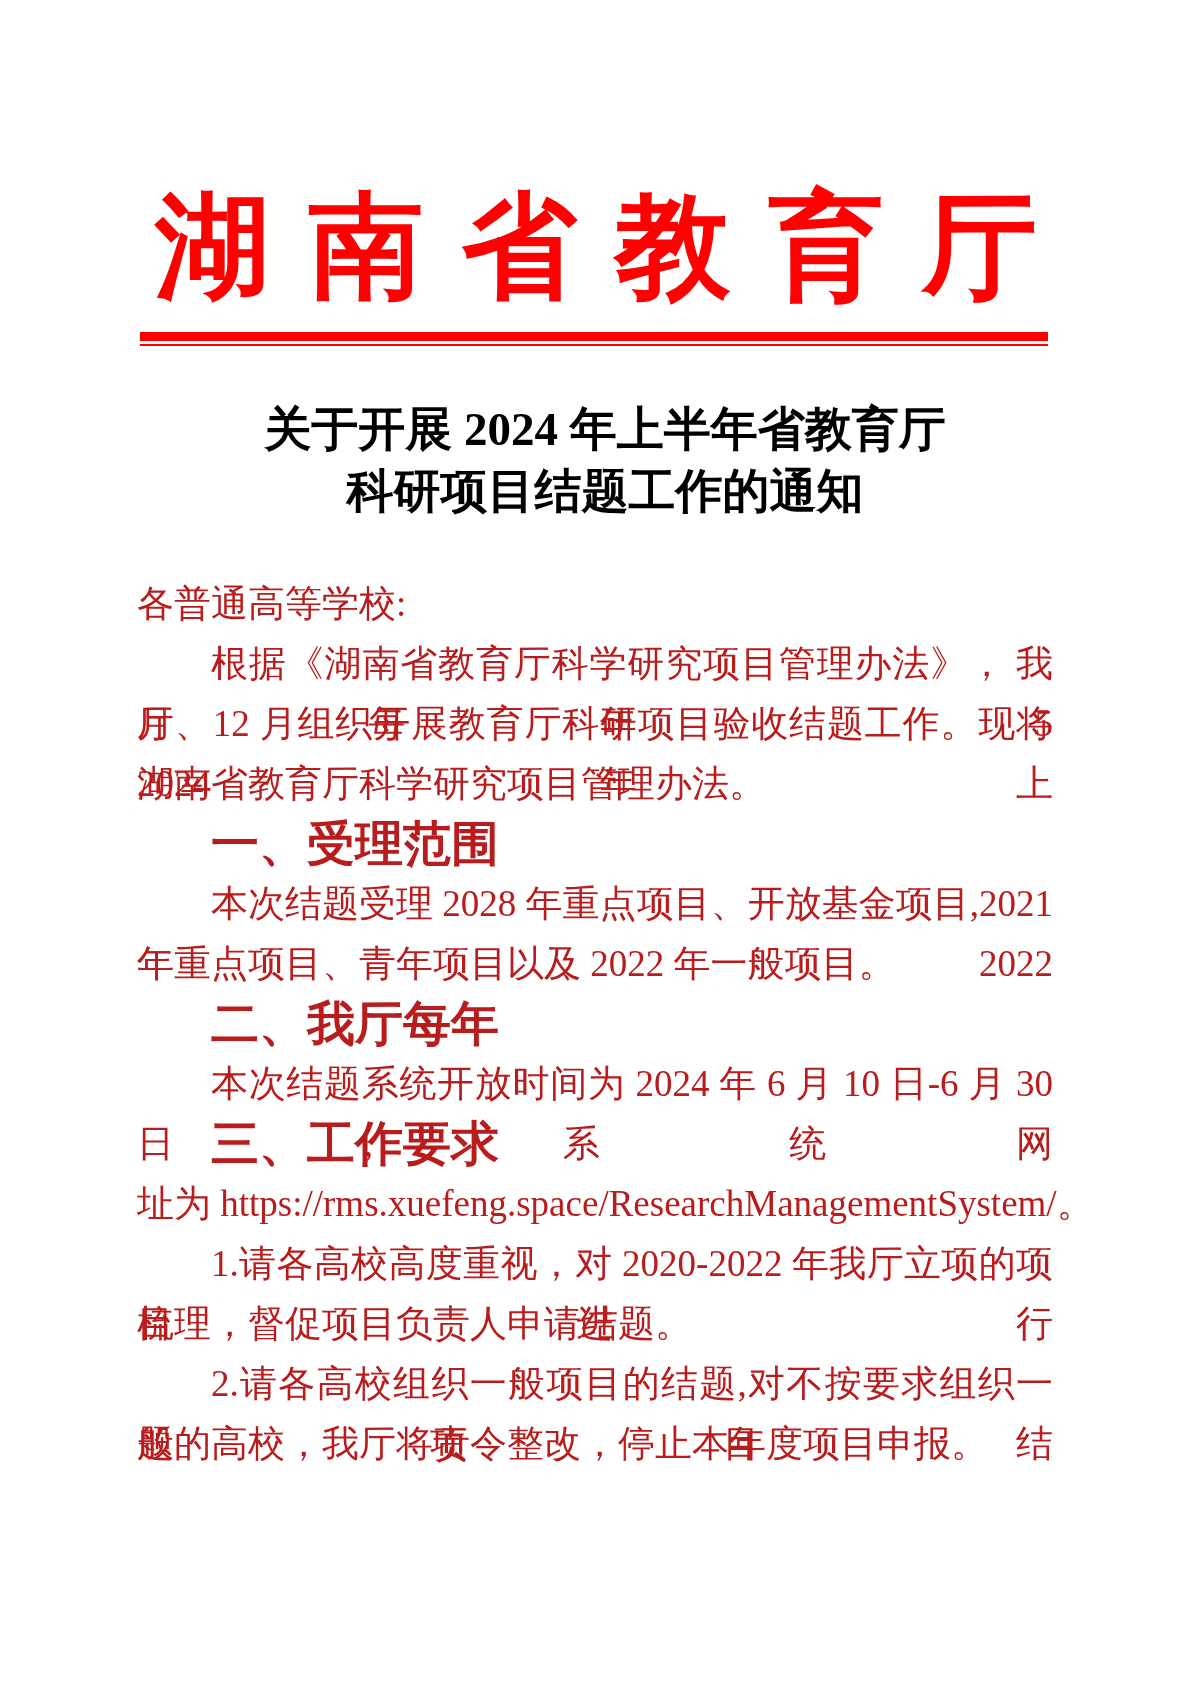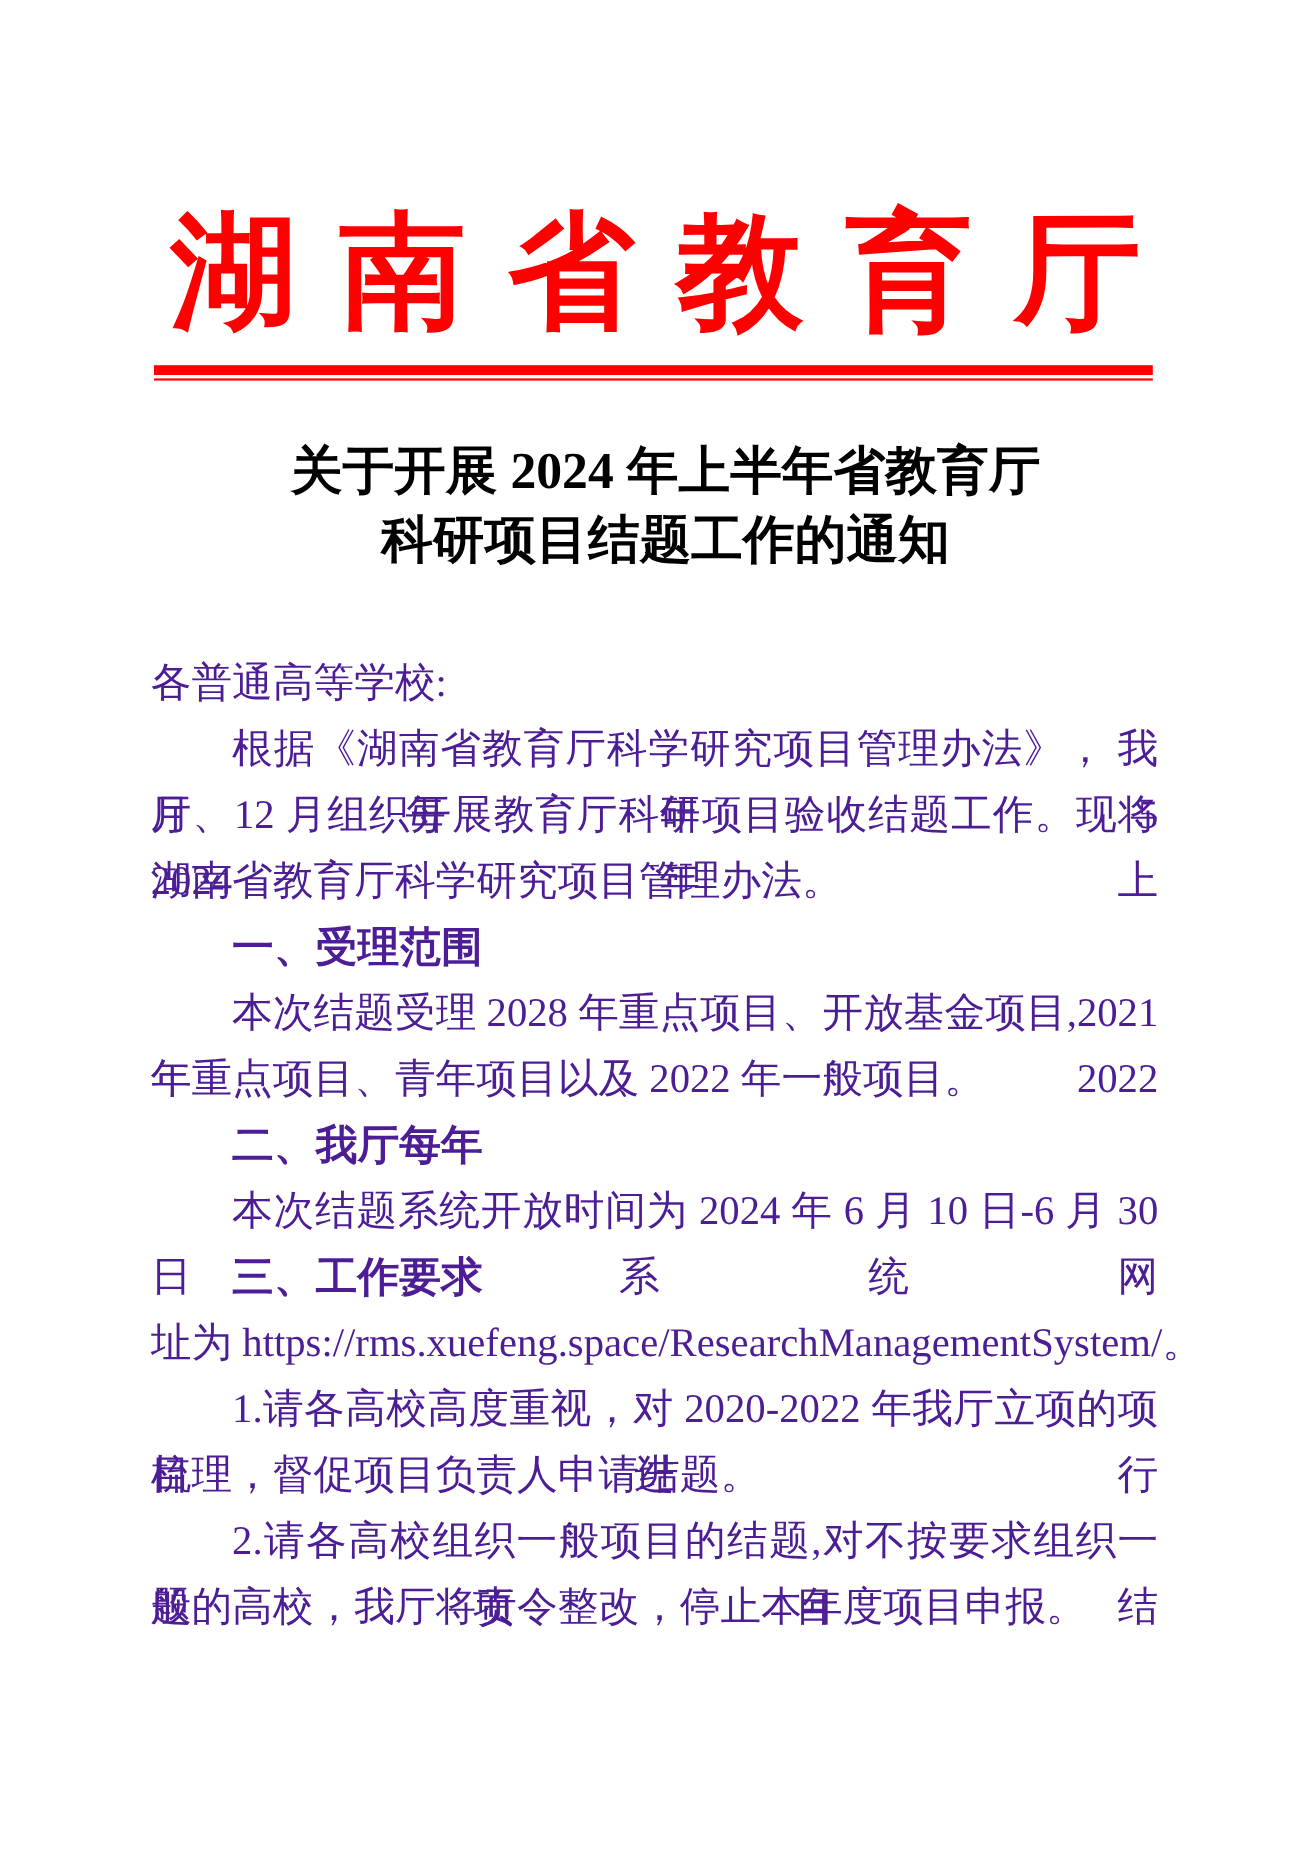--- a/index.html
+++ b/index.html
@@ -52,42 +52,42 @@
     font-size: 47px;
     line-height: 62px;
     font-weight: 700;
     color: #000000;
     font-family: "Liberation Serif", "DejaVu Serif", serif;
   }
 
   
   .body-block {
     position: absolute;
-    top: 592px;
+    top: 574px;
     left: 137px;
     width: 916px;
     font-size: 37px;
-    color: #4c1d95;
+    color: #b91c1c;
   }
   .line {
     display: block;
     height: 60px;
     line-height: 60px;
     white-space: nowrap;
   }
   .indent { text-indent: 74px; }
   .stretch {
     white-space: normal;
     text-align: justify;
     text-align-last: justify;
   }
   .heading {
     font-family: "Liberation Sans", "DejaVu Sans", sans-serif;
     font-weight: 700;
-    font-size: 38px;
+    font-size: 48px;
   }
 </style>
 </head>
 <body>
 
 <div class="page">
 
   <div class="agency">
     <span>湖</span>
     <span>南</span>

